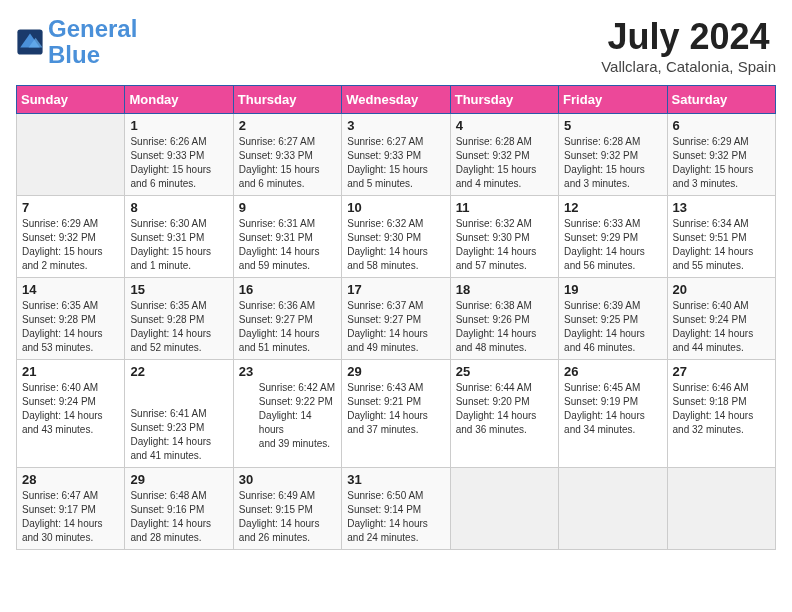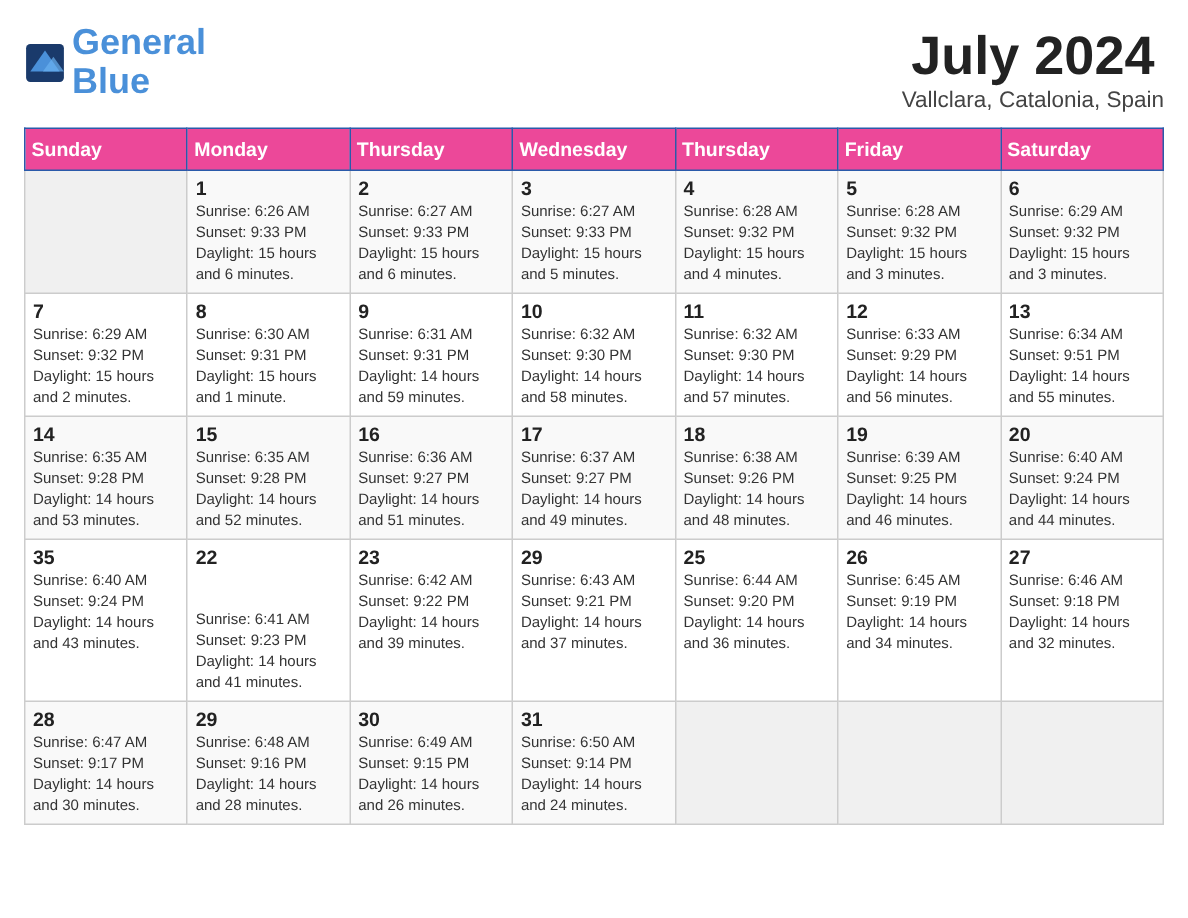--- a/index.html
+++ b/index.html
@@ -265,36 +265,36 @@
         <td>
           <span class="day-number">20</span>
           <div class="day-info" style="white-space: pre-line;">Sunrise: 6:40 AM
 Sunset: 9:24 PM
 Daylight: 14 hours
 and 44 minutes.</div>
         </td>
       </tr>
       <tr>
         <td>
-          <span class="day-number">35</span>
+          <span class="day-number">21</span>
           <div class="day-info" style="white-space: pre-line;">Sunrise: 6:40 AM
 Sunset: 9:24 PM
 Daylight: 14 hours
 and 43 minutes.</div>
         </td>
         <td>
           <span class="day-number">22</span>
           <div class="day-info" style="white-space: pre-line; margin-top: 28px;">Sunrise: 6:41 AM
 Sunset: 9:23 PM
 Daylight: 14 hours
 and 41 minutes.</div>
         </td>
         <td>
           <span class="day-number">23</span>
-          <div class="day-info" style="white-space: pre-line;">Sunrise: 6:42 AM
+          <div class="day-info" style="white-space: pre-line; margin-left: 20px;">Sunrise: 6:42 AM
 Sunset: 9:22 PM
 Daylight: 14 hours
 and 39 minutes.</div>
         </td>
         <td>
           <span class="day-number">29</span>
           <div class="day-info" style="white-space: pre-line;">Sunrise: 6:43 AM
 Sunset: 9:21 PM
 Daylight: 14 hours
 and 37 minutes.</div>

